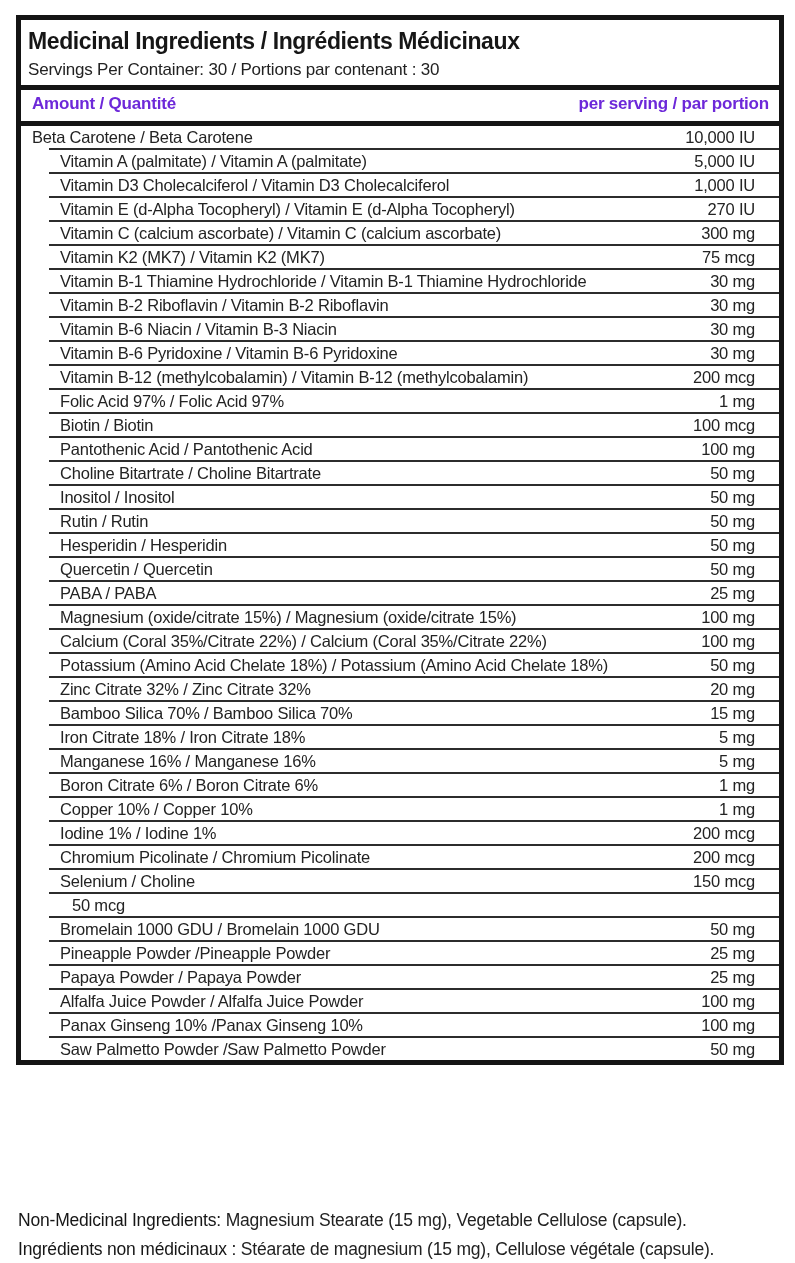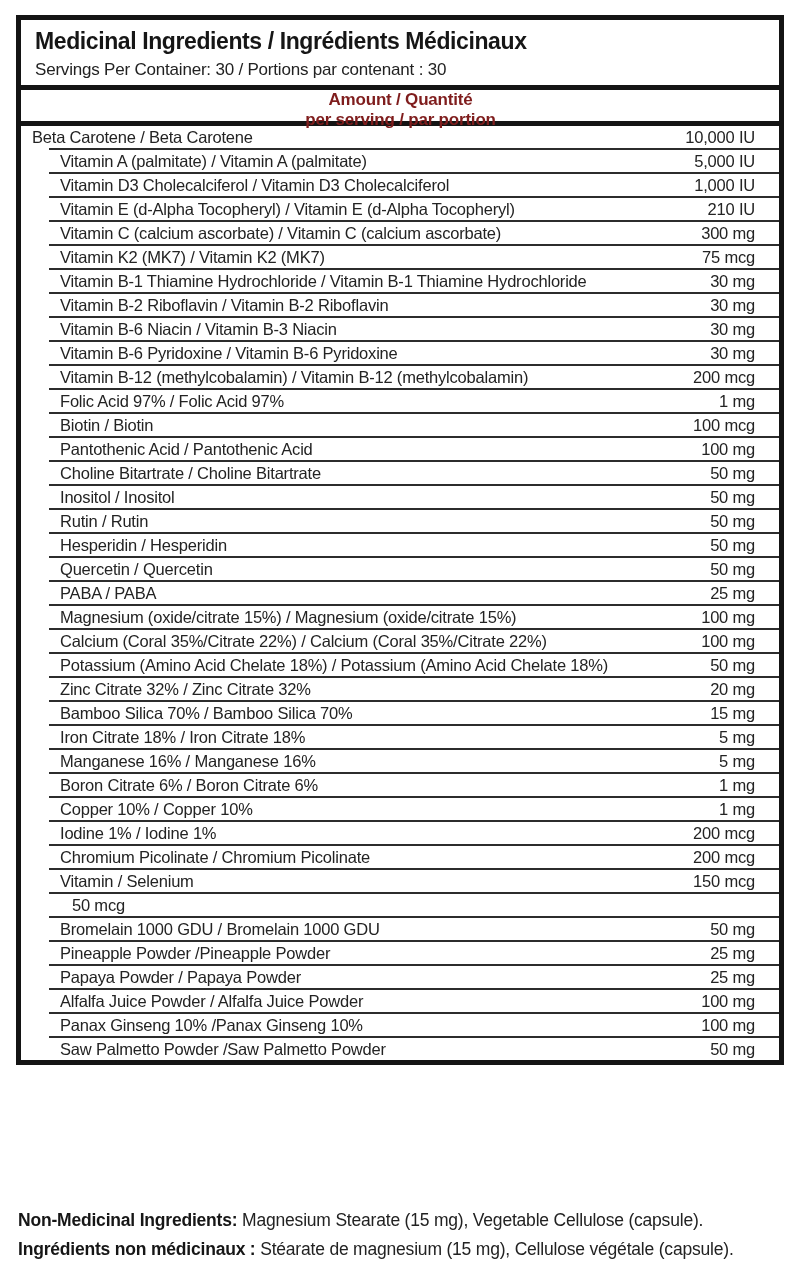--- a/index.html
+++ b/index.html
@@ -18,21 +18,21 @@
   }
   .panel {
     position: absolute;
     left: 16px;
     top: 15px;
     width: 758px;
     border: 5px solid #141414;
     background: #ffffff;
   }
   .header-block {
-    padding: 5px 10px 0 14px;
+    padding: 5px 10px 0 7px;
   }
   .title {
     font-size: 23px;
     font-weight: bold;
     line-height: 32px;
     letter-spacing: -0.4px;
     color: #161616;
   }
   .serving-line {
     font-size: 17px;
@@ -47,22 +47,21 @@
   }
   .col-header {
     display: flex;
     justify-content: space-between;
     align-items: center;
     height: 28px;
     padding: 0 10px 0 11px;
     font-size: 17px;
     font-weight: bold;
     letter-spacing: -0.2px;
-    color: #7f1d1d;
-    flex-direction: column;
+    color: #6d28d9;
   }
   .rows {}
   .row {
     display: flex;
     justify-content: space-between;
     align-items: center;
     height: 22px;
     padding: 0 24px 0 11px;
     font-size: 16.5px;
     letter-spacing: -0.2px;
@@ -74,21 +73,21 @@
   .footnotes {
     position: absolute;
     left: 18px;
     top: 1206px;
     width: 760px;
     font-size: 17.5px;
     letter-spacing: -0.2px;
     color: #222222;
   }
   .footnote-line { line-height: 29px; }
-  .footnote-line .fn-label { font-weight: bold; color: #161616; }
+  .footnote-line .fn-label { font-weight: normal; color: #161616; }
 </style>
 </head>
 <body>
 
 <div class="page">
 
   <div class="panel">
 
     <div class="header-block">
       <div class="title">Medicinal Ingredients / Ingrédients Médicinaux</div>
@@ -115,21 +114,21 @@
       <span class="amount">5,000 IU</span>
     </div>
 
     <div class="row">
       <span class="name">Vitamin D3 Cholecalciferol / Vitamin D3 Cholecalciferol</span>
       <span class="amount">1,000 IU</span>
     </div>
 
     <div class="row">
       <span class="name">Vitamin E (d-Alpha Tocopheryl) / Vitamin E (d-Alpha Tocopheryl)</span>
-      <span class="amount">210 IU</span>
+      <span class="amount">270 IU</span>
     </div>
 
     <div class="row">
       <span class="name">Vitamin C (calcium ascorbate) / Vitamin C (calcium ascorbate)</span>
       <span class="amount">300 mg</span>
     </div>
 
     <div class="row">
       <span class="name">Vitamin K2 (MK7) / Vitamin K2 (MK7)</span>
       <span class="amount">75 mcg</span>
@@ -254,21 +253,21 @@
       <span class="name">Iodine 1% / Iodine 1%</span>
       <span class="amount">200 mcg</span>
     </div>
 
     <div class="row">
       <span class="name">Chromium Picolinate / Chromium Picolinate</span>
       <span class="amount">200 mcg</span>
     </div>
 
     <div class="row">
-      <span class="name">Vitamin / Selenium</span>
+      <span class="name">Selenium / Choline</span>
       <span class="amount">150 mcg</span>
     </div>
 
     <div class="row">
       <span class="amount">50 mcg</span>
     </div>
 
     <div class="row">
       <span class="name">Bromelain 1000 GDU / Bromelain 1000 GDU</span>
       <span class="amount">50 mg</span>

